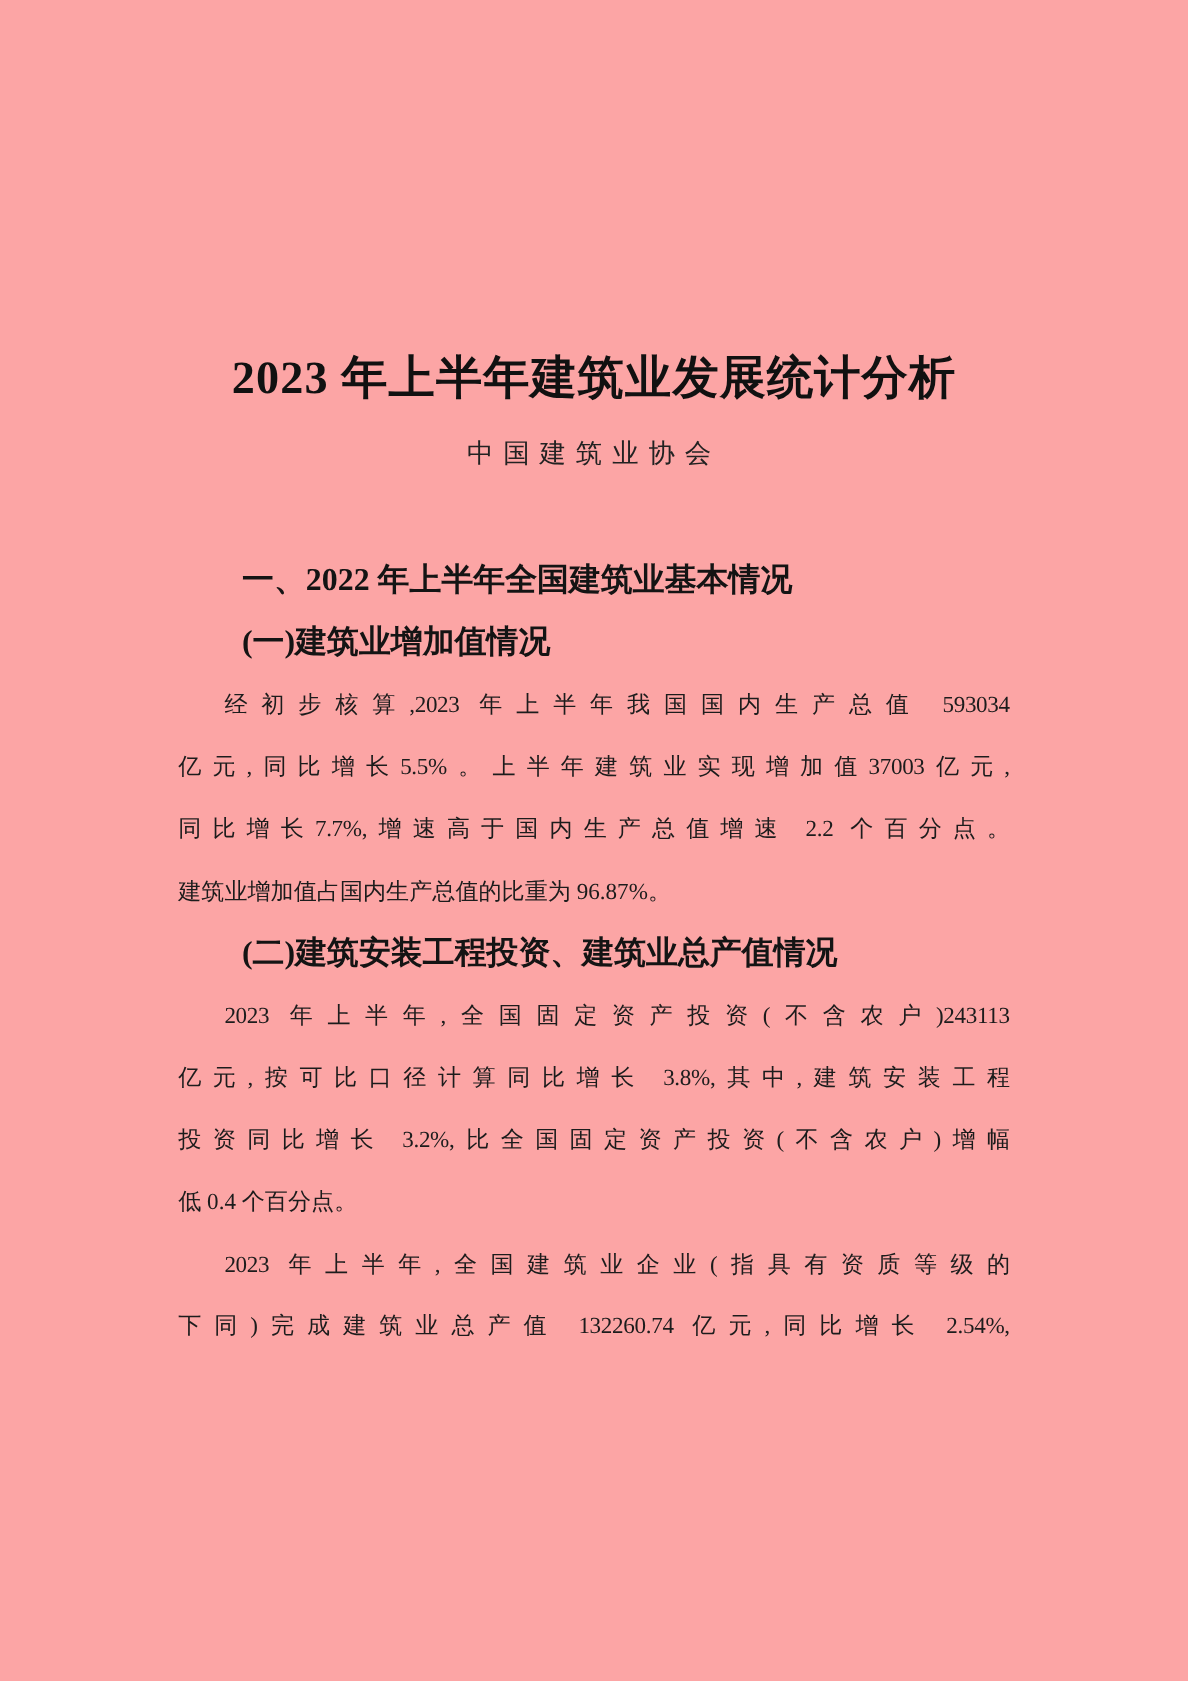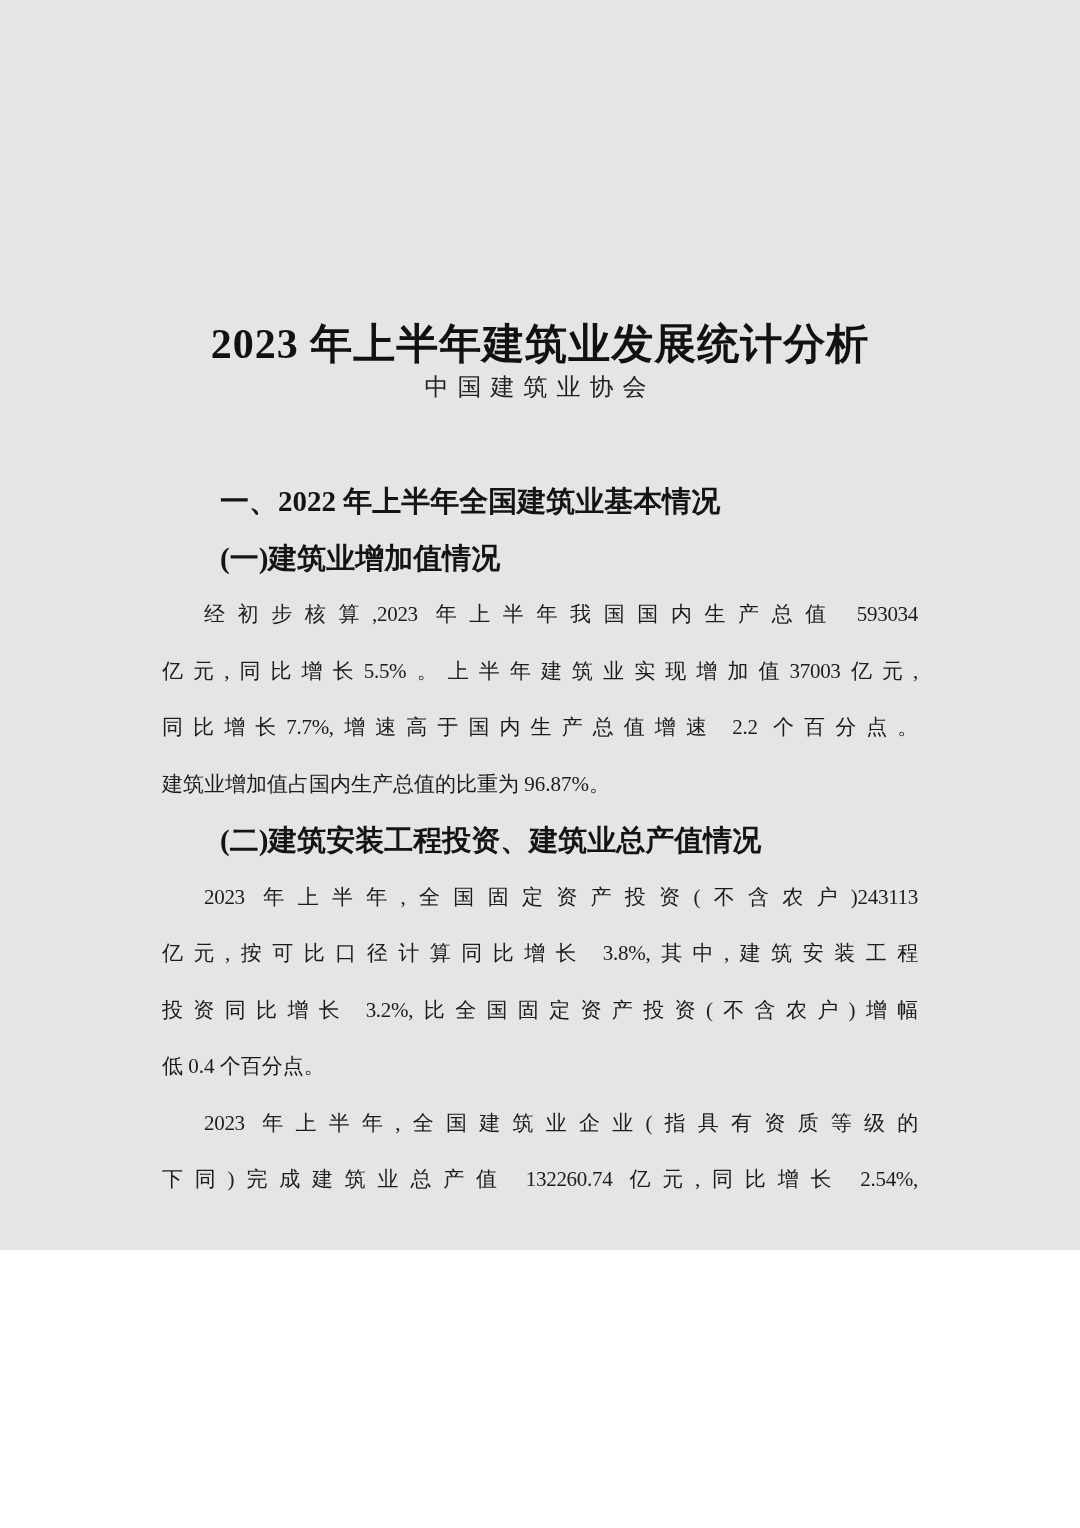--- a/index.html
+++ b/index.html
@@ -3,36 +3,37 @@
 <meta charset="utf-8">
 <style>
   html, body {
     margin: 0;
     padding: 0;
     background: #ffffff;
   }
   .page {
     position: relative;
     width: 1080px;
-    height: 1250px;
-    background: #e5e5e5;
+    height: 1528px;
+    background: #fca5a5;
     overflow: hidden;
     color: #1c1c1c;
     font-family: "Liberation Serif", "DejaVu Serif", serif;
   }
   .doc-title {
     padding-top: 318px;
     text-align: center;
     font-size: 42px;
     line-height: 52px;
     font-weight: 700;
     color: #111111;
     letter-spacing: 1px;
   }
   .doc-subtitle {
+    margin-top: 26px;
     text-align: center;
     font-size: 24px;
     line-height: 34px;
     font-weight: 400;
     color: #222222;
     letter-spacing: 9px;
   }
   .content {
     margin: 69px auto 0 162px;
     width: 756px;

